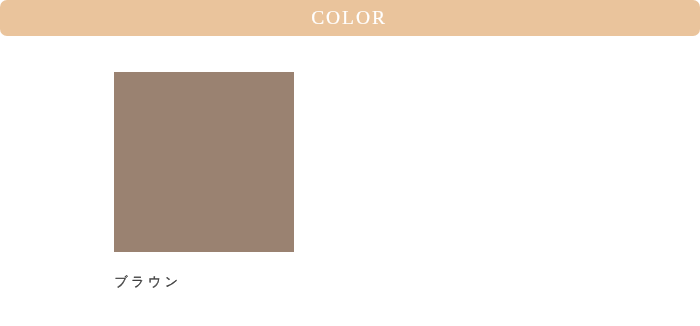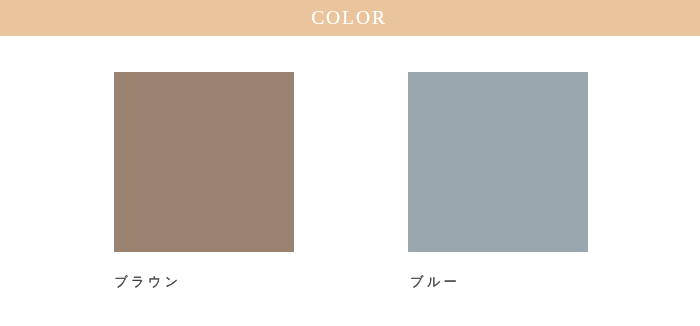--- a/index.html
+++ b/index.html
@@ -11,21 +11,21 @@
     font-family:"Liberation Sans", sans-serif;
     color:#3e3e3e;
   }
 
   .page{ position:relative; width:700px; height:326px; background:#ffffff; }
 
   
   .section-header{
     position:absolute; left:0; top:0; width:700px; height:36px;
     background:#eac49c;
-    display:flex; align-items:center; justify-content:center;
+    display:flex; align-items:center; justify-content:center;border-radius:7px;
   }
   .section-header .section-title{
     font-family:"Liberation Serif", serif;
     font-size:19.5px; line-height:1;
     letter-spacing:1.9px;
     color:#ffffff;
     white-space:nowrap;
     -webkit-text-stroke:0.15px currentColor;
     transform:translate3d(-1px, 0, 0);
   }
@@ -63,19 +63,15 @@
     <div class="section-title">COLOR</div>
   </div>
 
   <div class="swatch-grid">
 
     <div class="swatch-item swatch-brown">
       <div class="swatch-chip" style="background-color: rgb(154, 130, 113);"></div>
       <div class="swatch-label">ブラウン</div>
     </div>
 
-    <div class="swatch-item swatch-blue">
-      <div class="swatch-chip" style="background-color: rgb(154, 167, 174);"></div>
-      <div class="swatch-label">ブルー</div>
-    </div>
 
   </div>
 </div>
 
 </body></html>

